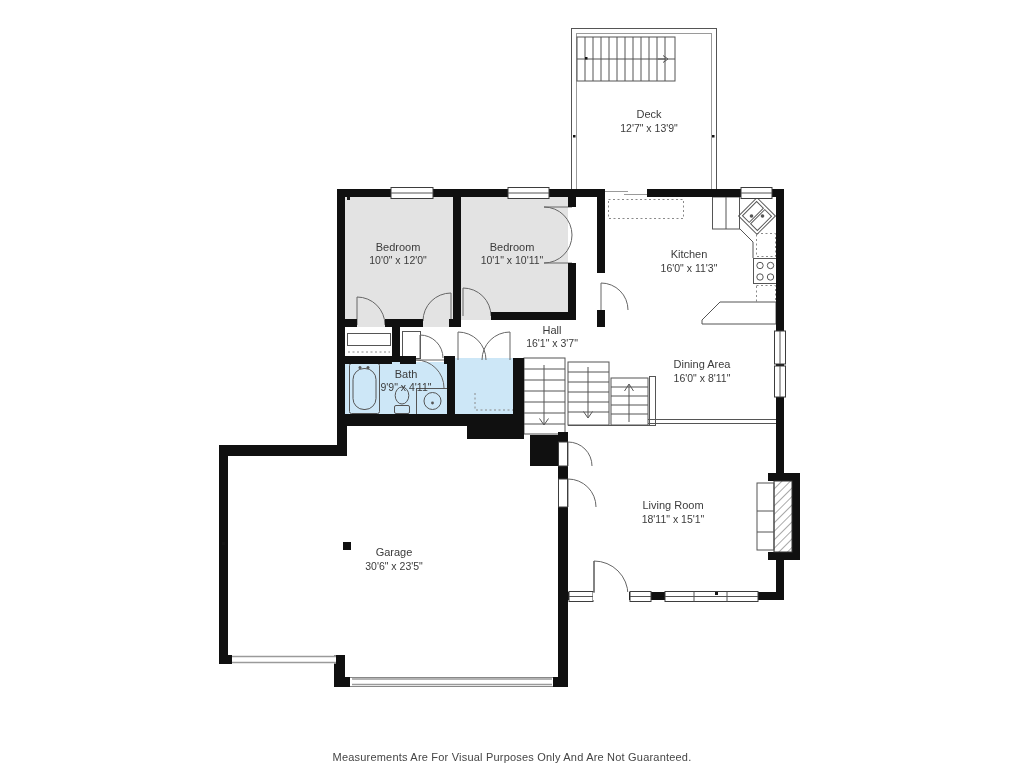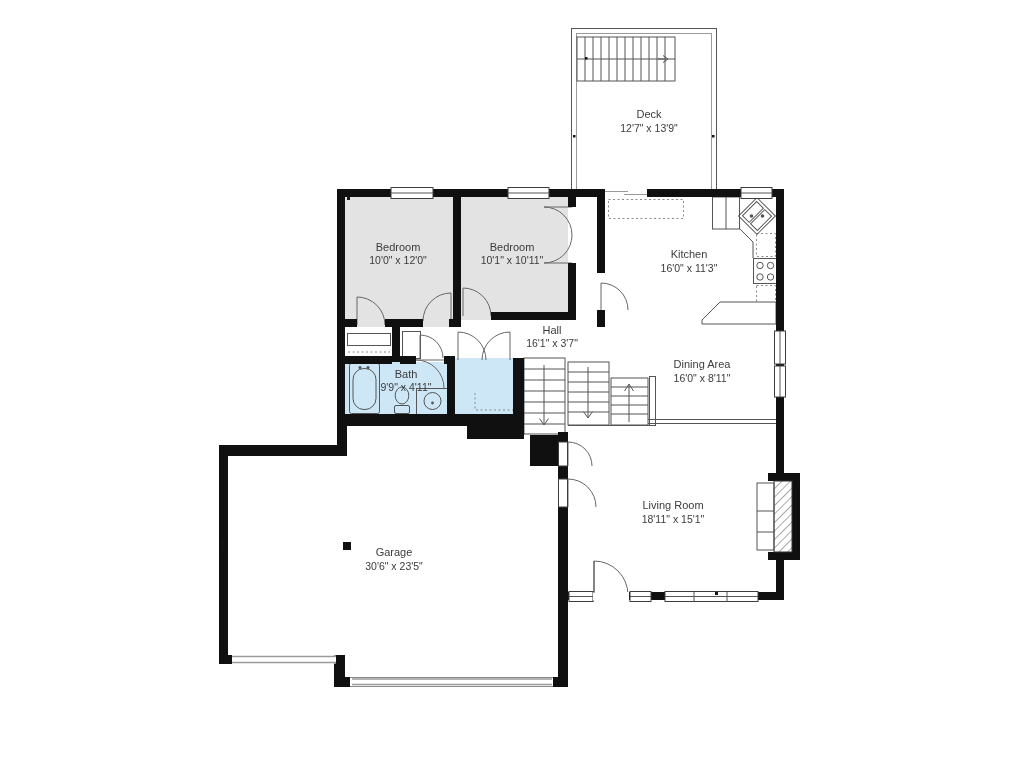--- a/index.html
+++ b/index.html
@@ -234,13 +234,14 @@
     <text class="room dims" x="406" y="376">9'9" x 4'11"</text>
     <text class="room" x="702" y="353">Dining Area</text>
     <text class="room dims" x="702" y="367">16'0" x 8'11"</text>
     <text class="room" x="673" y="494">Living Room</text>
     <text class="room dims" x="673" y="508">18'11" x 15'1"</text>
     <text class="room" x="394" y="541">Garage</text>
     <text class="room dims" x="394" y="555">30'6" x 23'5"</text>
   </g>
 </svg>
 
+<div class="footer">Measurements Are For Visual Purposes Only And Are Not Guaranteed.</div>
 </div>
 
 </body></html>

